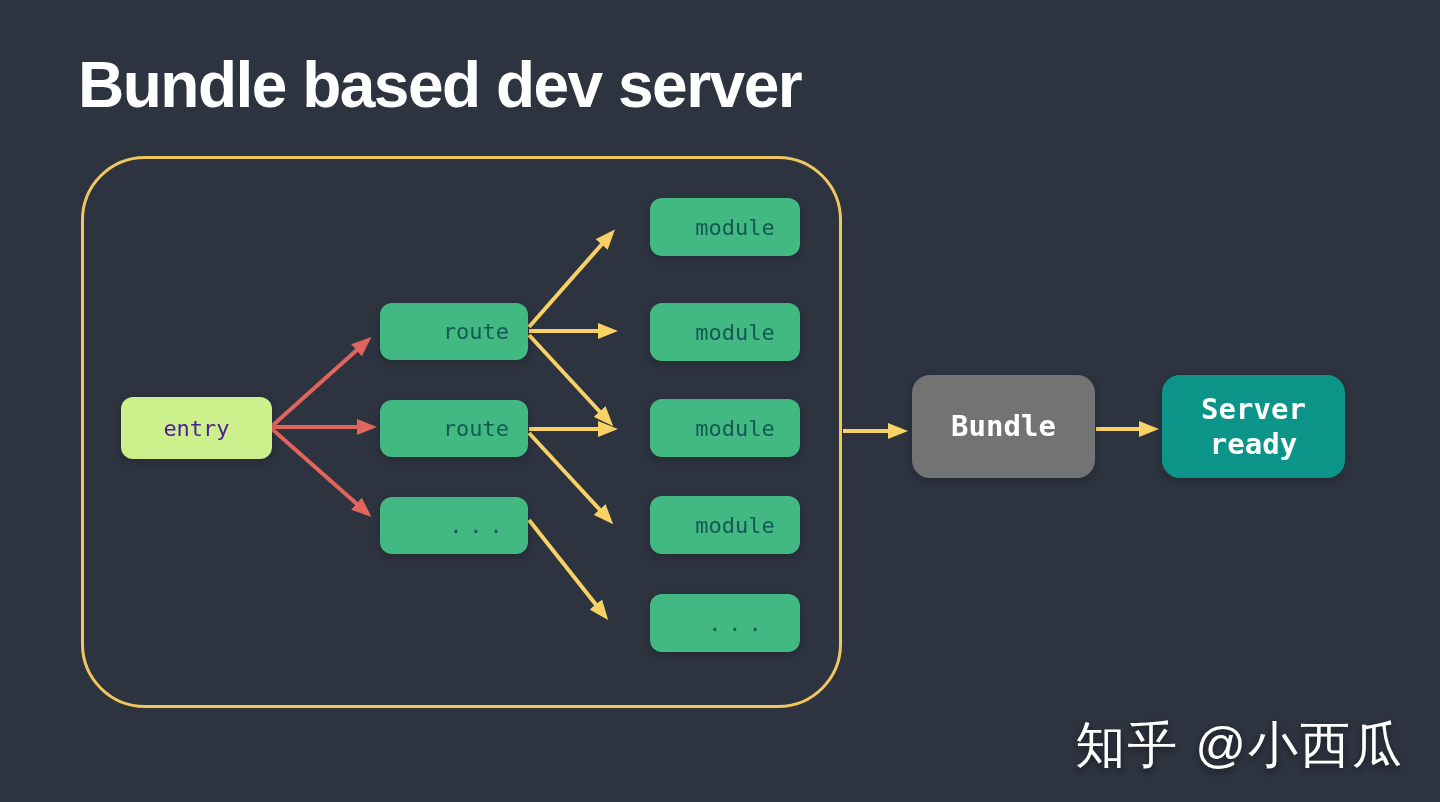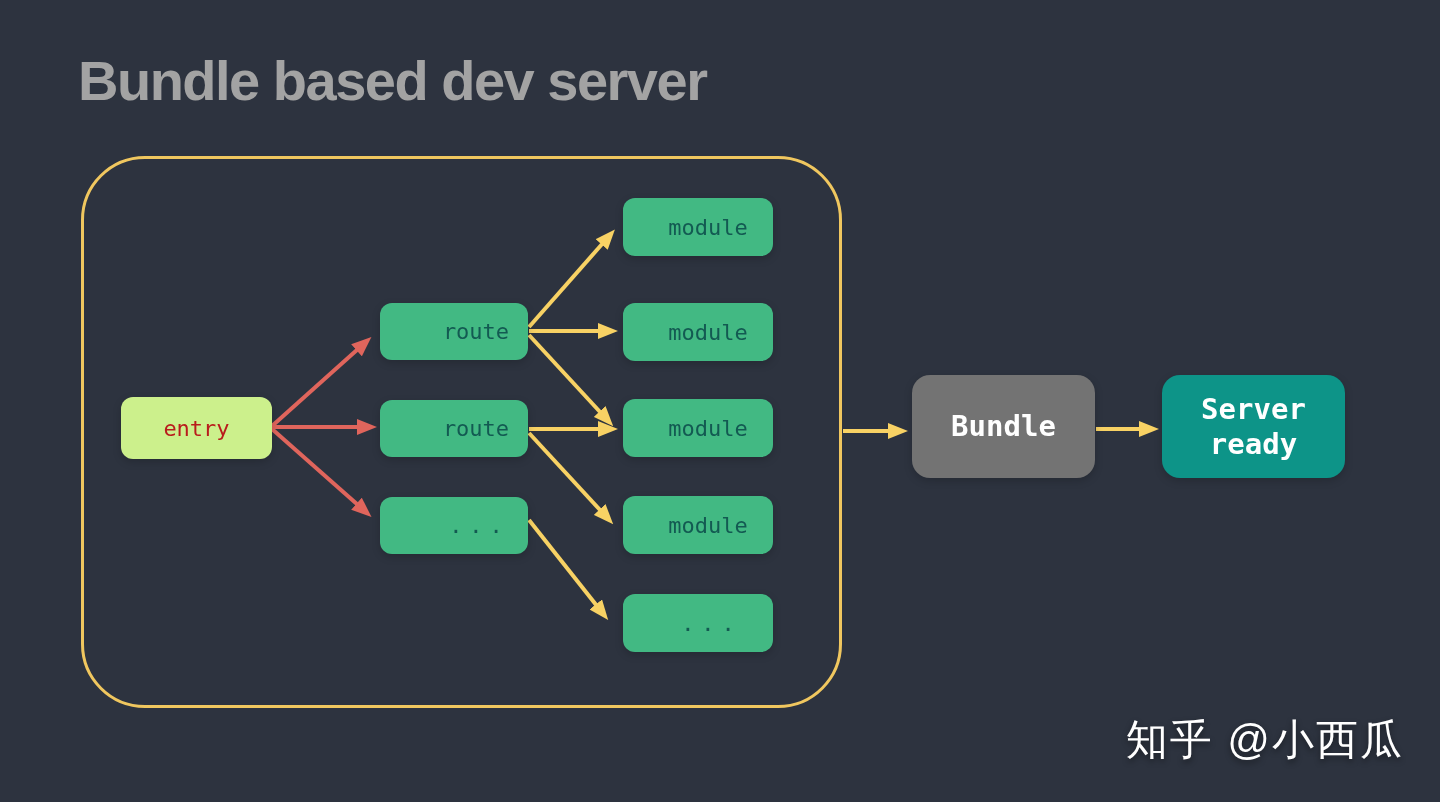--- a/index.html
+++ b/index.html
@@ -7,24 +7,24 @@
   body {
     position: relative;
     background: #2d333f;
     font-family: "Liberation Sans", sans-serif;
     overflow: hidden;
   }
 
   .page-title {
     position: absolute;
     left: 78px; top: 48px;
-    font-size: 56px;
+    font-size: 64px;
     font-weight: bold;
     letter-spacing: -1.5px;
-    color: #a3a3a3;
+    color: #ffffff;
   }
 
   .outer-container {
     position: absolute;
     left: 81px; top: 156px;
     width: 761px; height: 552px;
     border: 3px solid #f0c75f;
     border-radius: 64px;
     background: transparent;
   }
@@ -34,28 +34,28 @@
     display: flex;
     align-items: center;
     justify-content: center;
     border-radius: 12px;
     font-family: "DejaVu Sans Mono", "Liberation Mono", monospace;
     font-size: 22px;
     box-shadow: 0 3px 8px rgba(0,0,0,0.18);
     text-align: center;
   }
   .node-green  { background: #42b983; color: #135a52; }
-  .node-entry  { background: #ccf08c; color: #b91c1c; left: 121px; top: 397px; width: 151px; height: 62px; }
+  .node-entry  { background: #ccf08c; color: #4c1d95; left: 121px; top: 397px; width: 151px; height: 62px; }
 
   .node-route  { left: 380px; width: 148px; height: 57px; padding-left: 44px; }
   .route-1 { top: 303px; }
   .route-2 { top: 400px; }
   .route-3 { top: 497px; }
 
-  .node-module { left: 623px; width: 150px; height: 58px; padding-left: 20px; }
+  .node-module { left: 650px; width: 150px; height: 58px; padding-left: 20px; }
   .module-1 { top: 198px; }
   .module-2 { top: 303px; }
   .module-3 { top: 399px; }
   .module-4 { top: 496px; }
   .module-5 { top: 594px; }
 
   .dots-label { letter-spacing: 7px; padding-left: 7px; }
 
   .node-big {
     width: 183px; height: 103px;
@@ -74,21 +74,21 @@
     left: 0; top: 0;
     width: 1440px; height: 802px;
     pointer-events: none;
   }
   .arrow-red    { stroke: #e0655c; stroke-width: 4; }
   .arrow-yellow { stroke: #f8d264; stroke-width: 4; }
 
   .watermark {
     position: absolute;
     right: 36px; top: 712px;
-    font-size: 42px;
+    font-size: 50px;
     color: #ffffff;
     letter-spacing: 2px;
     text-shadow: 0 3px 6px rgba(0,0,0,0.45);
     font-family: "Liberation Sans", sans-serif;
     margin-left: 24px;
   }
 </style>
 </head>
 <body>
 

